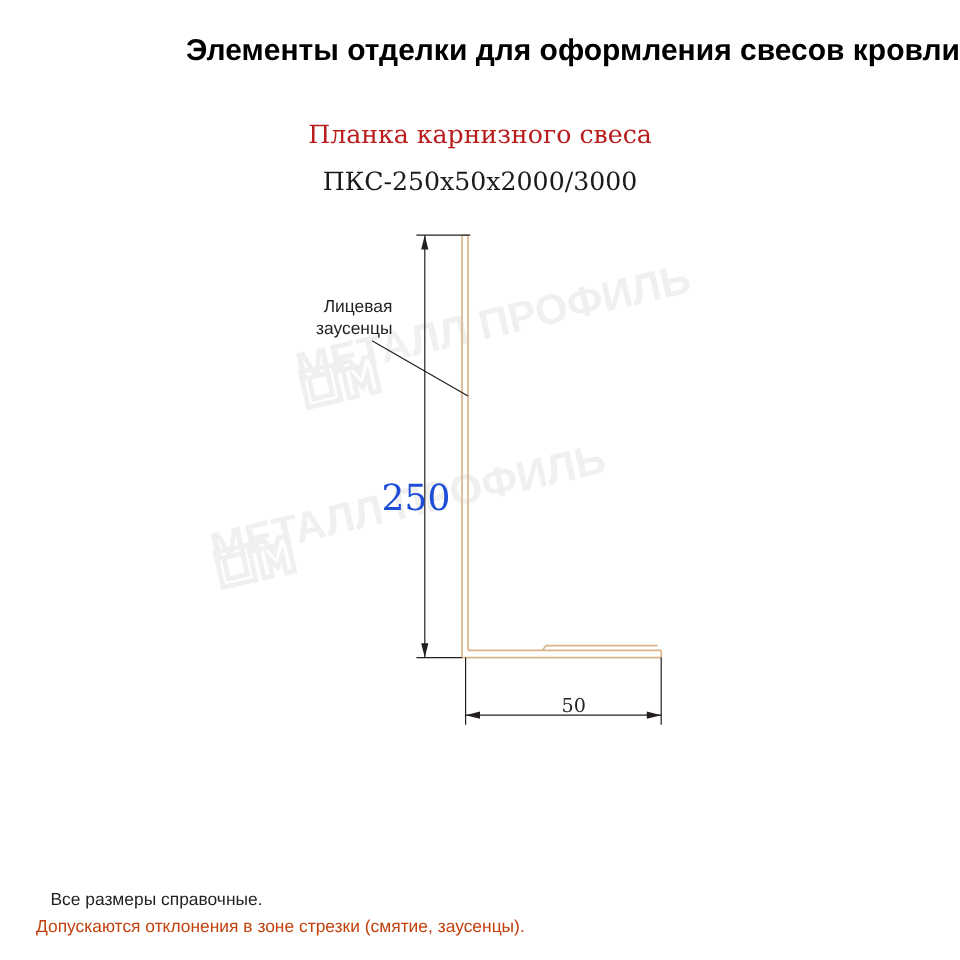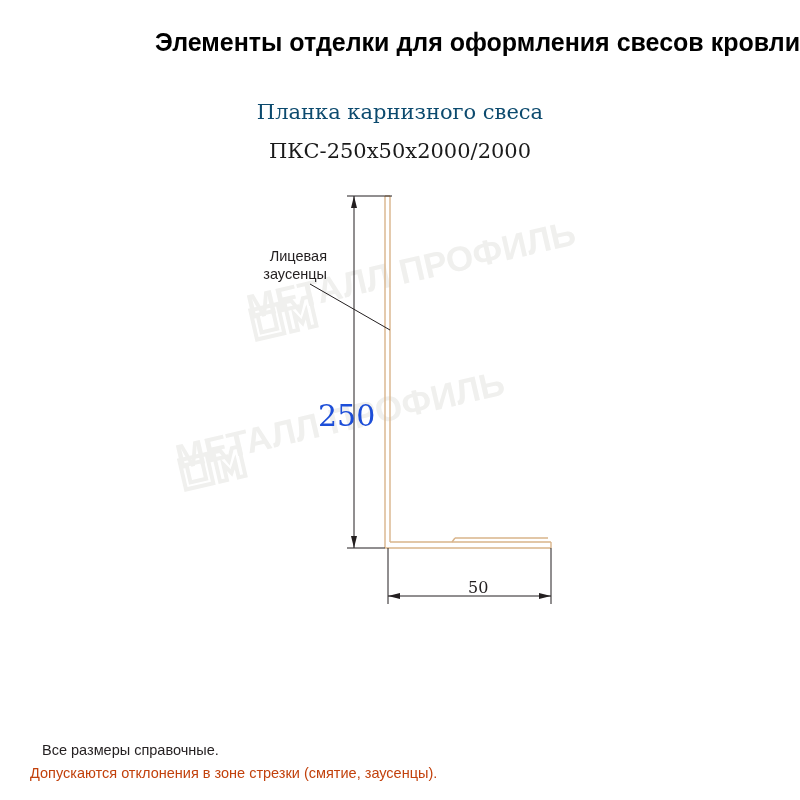--- a/index.html
+++ b/index.html
@@ -32,21 +32,21 @@
     color: #000;
   }
   .subtitle {
     position: absolute;
     top: 100px;
     left: 0;
     width: 800px;
     text-align: center;
     font-family: "DejaVu Serif", serif;
     font-size: 21px;
-    color: #0c4a6e;
+    color: #b91c1c;
   }
   .subtitle2 {
     position: absolute;
     top: 139px;
     left: 0;
     width: 800px;
     text-align: center;
     font-family: "DejaVu Serif", serif;
     font-size: 21px;
     color: #1a1a1a;
@@ -125,21 +125,21 @@
     color: #231f20;
   }
 </style>
 </head>
 <body>
 
 <div class="page">
 
   <div class="title">Элементы отделки для оформления свесов кровли</div>
   <div class="subtitle">Планка карнизного свеса</div>
-  <div class="subtitle2">ПКС-250х50х2000/2000</div>
+  <div class="subtitle2">ПКС-250х50х2000/3000</div>
 
   <div class="wm wm1">МЕТАЛЛ ПРОФИЛЬ</div>
   <div class="wm wm2">МЕТАЛЛ ПРОФИЛЬ</div>
 
   <svg class="wm-logo" style="left:243px; top:288px;" width="90" height="60" viewBox="0 0 90 60">
     <g transform="rotate(-13 45 30)" fill="none" stroke="#f0f0ee" stroke-width="4">
       <path d="M10 14 L38 14 L38 44 L10 44 Z"></path>
       <path d="M16 20 L32 20 L32 38 L16 38 Z"></path>
       <path d="M45 14 L52 14 L58 26 L64 14 L71 14 L71 44 L64 44 L64 28 L58 38 L52 28 L52 44 L45 44 Z"></path>
     </g>

